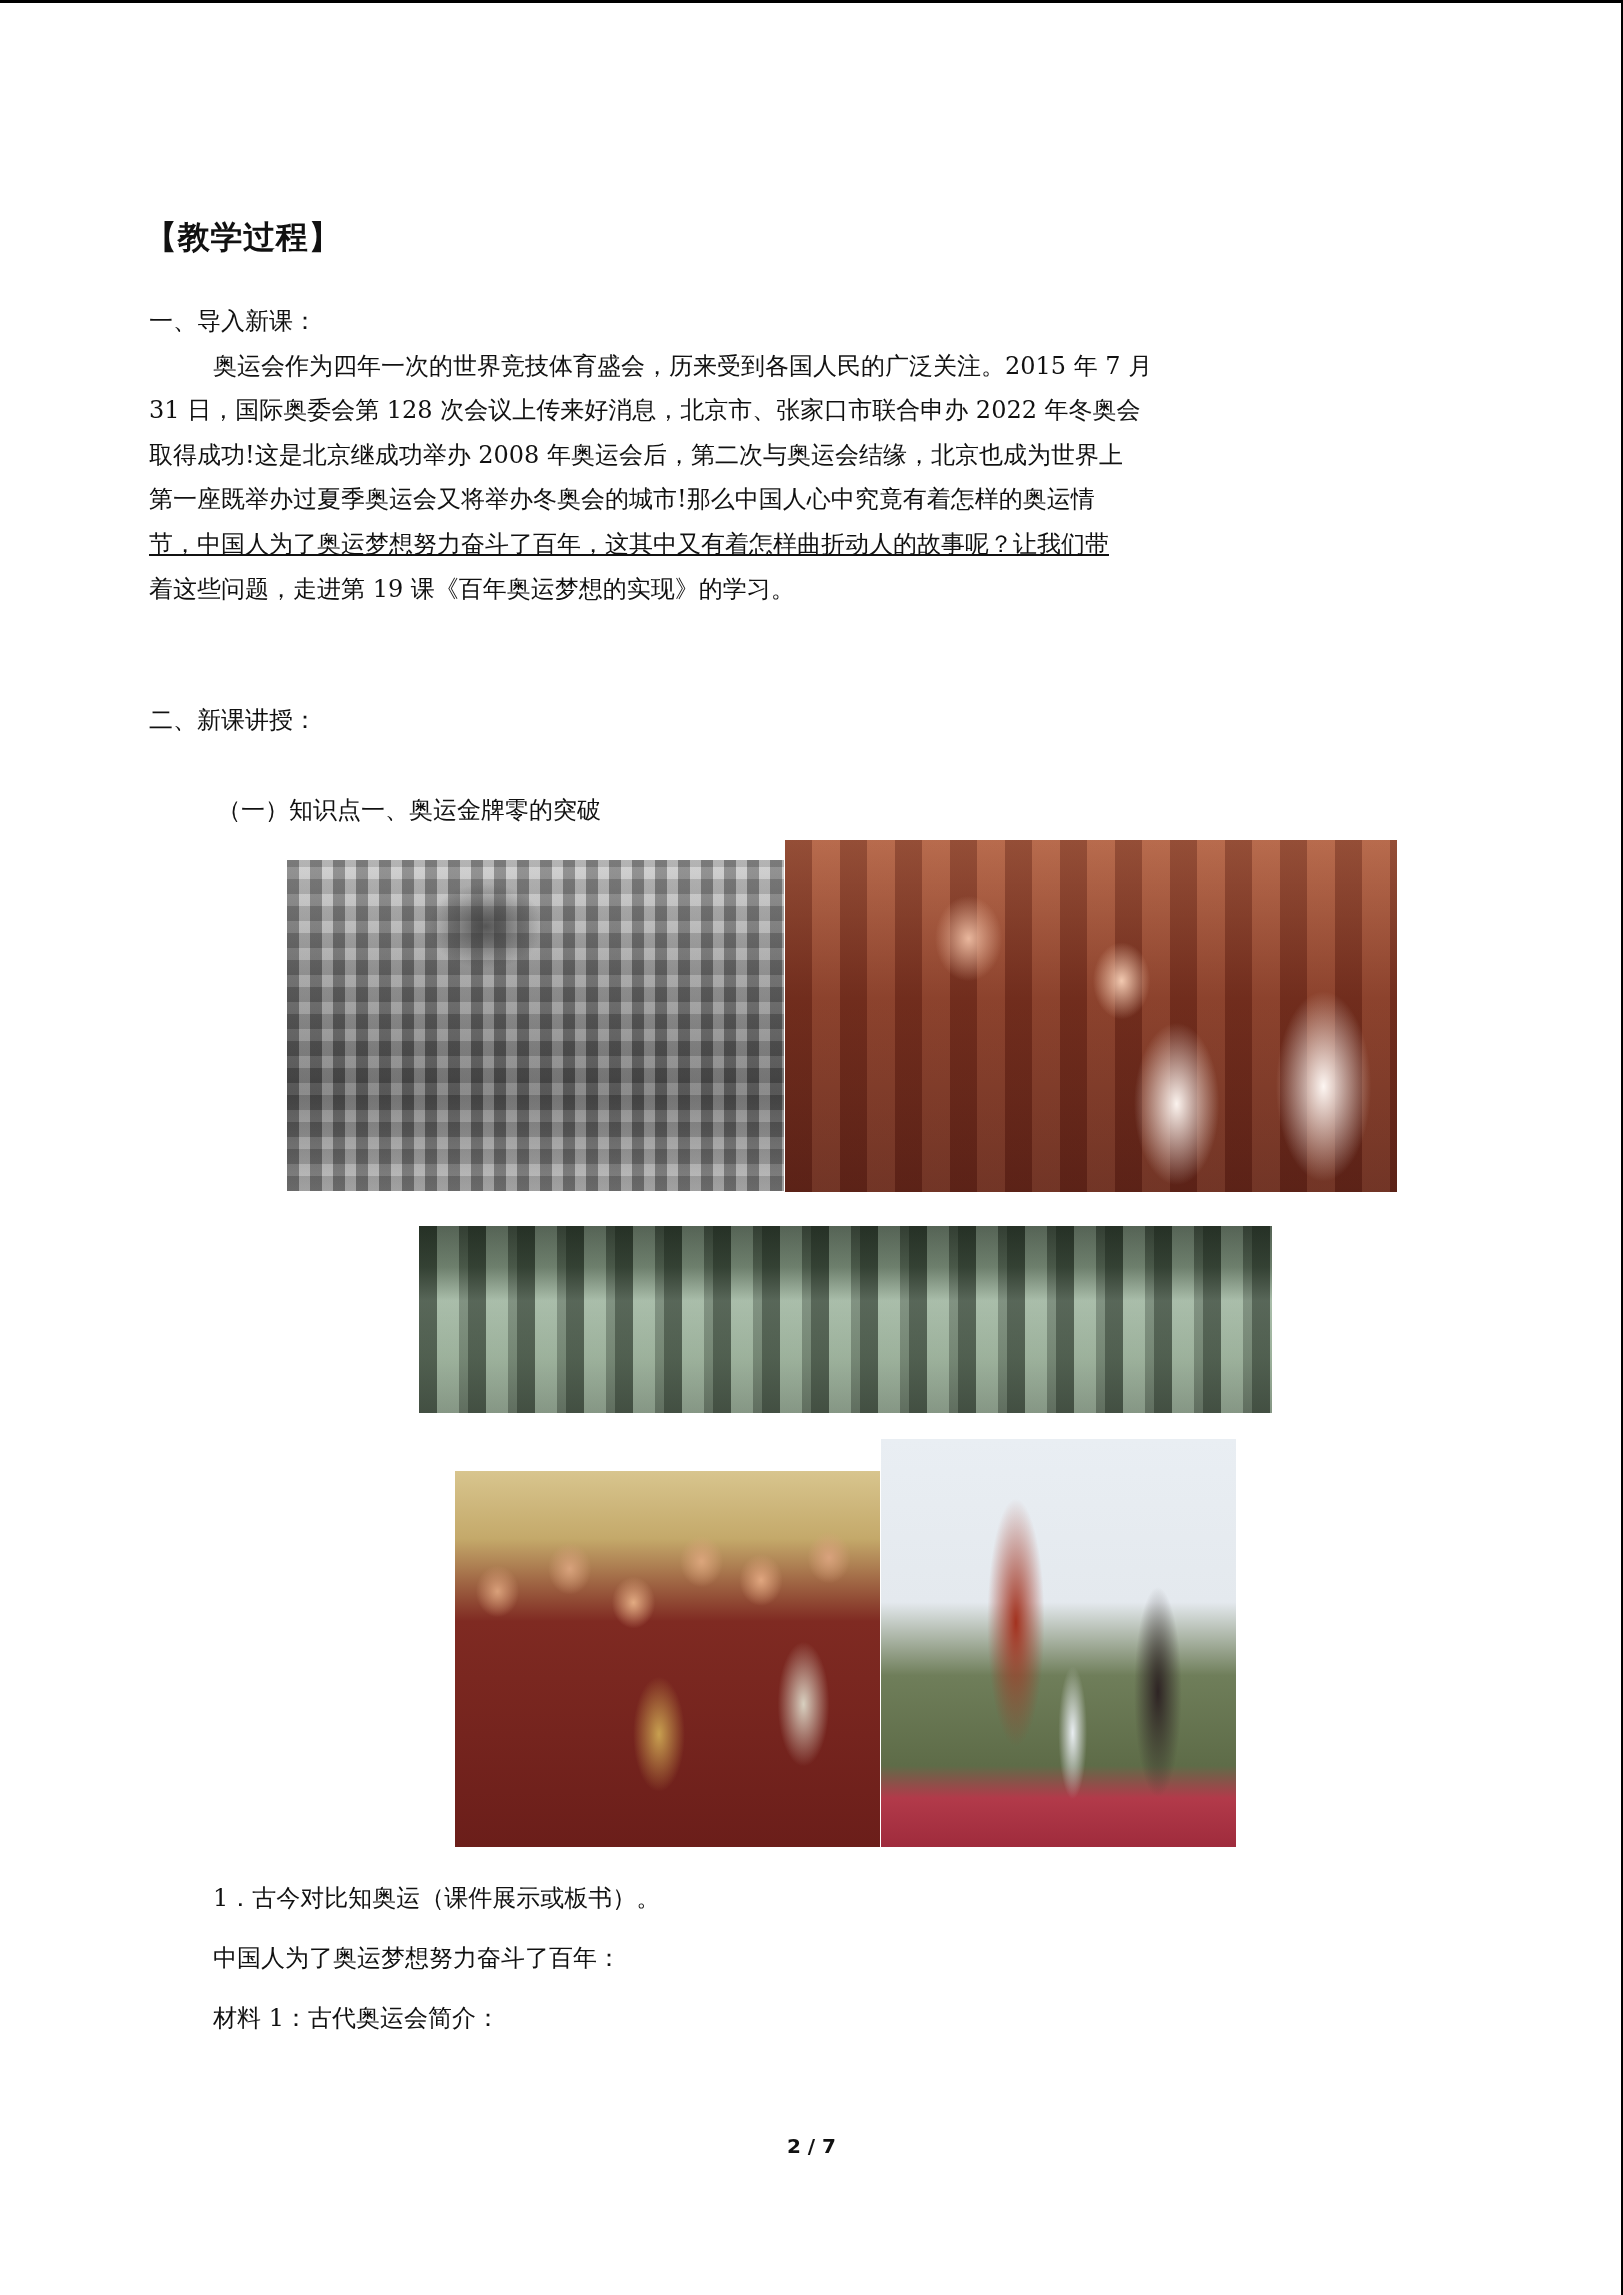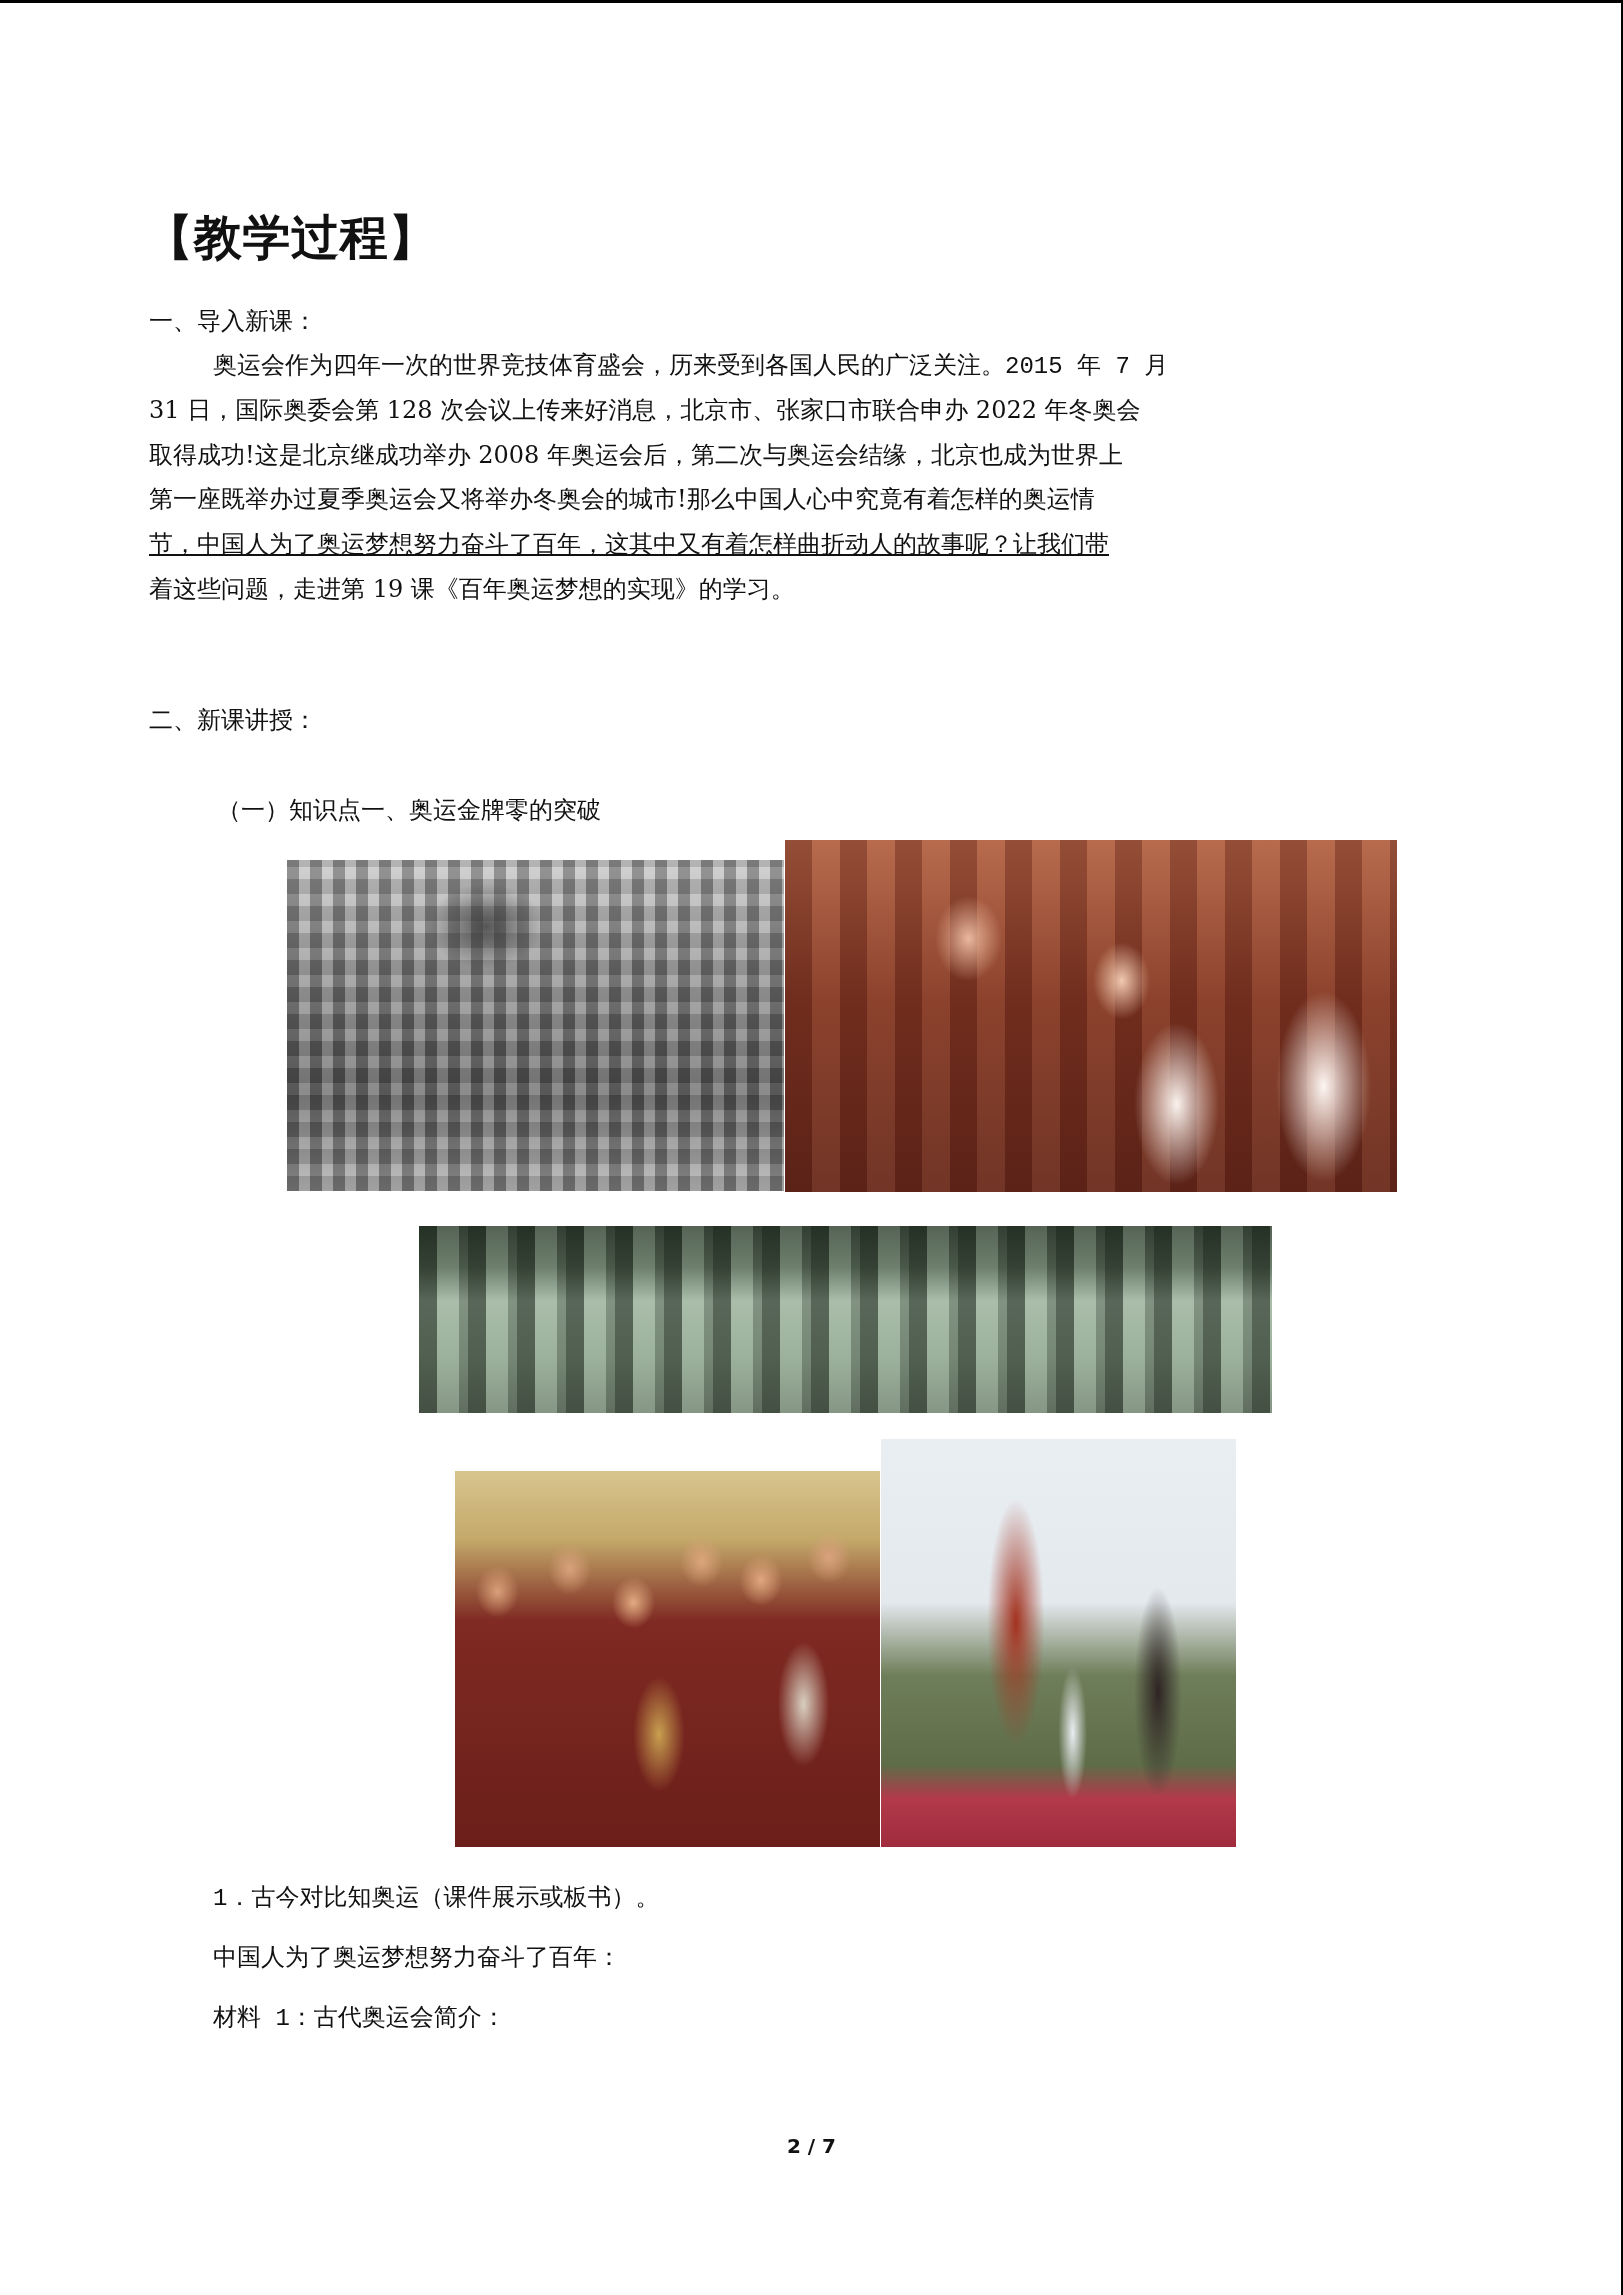--- a/index.html
+++ b/index.html
@@ -12,24 +12,24 @@
     .frame-right { position: absolute; right: 0; top: 0; width: 2px; height: 2295px; background: #000; }
 
     .line {
       position: absolute; left: 149px; white-space: nowrap;
       font-size: 24px; line-height: 45px; height: 45px;
       letter-spacing: 0px;
     }
     .section-title {
       position: absolute; left: 145px; top: 213px;
       font-family: "DejaVu Sans", "Liberation Sans", sans-serif;
-      font-weight: bold; font-size: 48px; line-height: 48px;
+      font-weight: bold; font-size: 32px; line-height: 48px;
       letter-spacing: 0.7px;
     }
-    .indent-1 { left: 213px; font-family: Liberation Mono, monospace; }
+    .indent-1 { left: 213px; }
     .indent-sub { left: 217px; margin-top: 9px; }
 
     .photo {
       position: absolute; overflow: hidden;
     }
     .photo .scene { position: absolute; inset: 0; }
 
     
     #photo-1 .scene {
       background:

